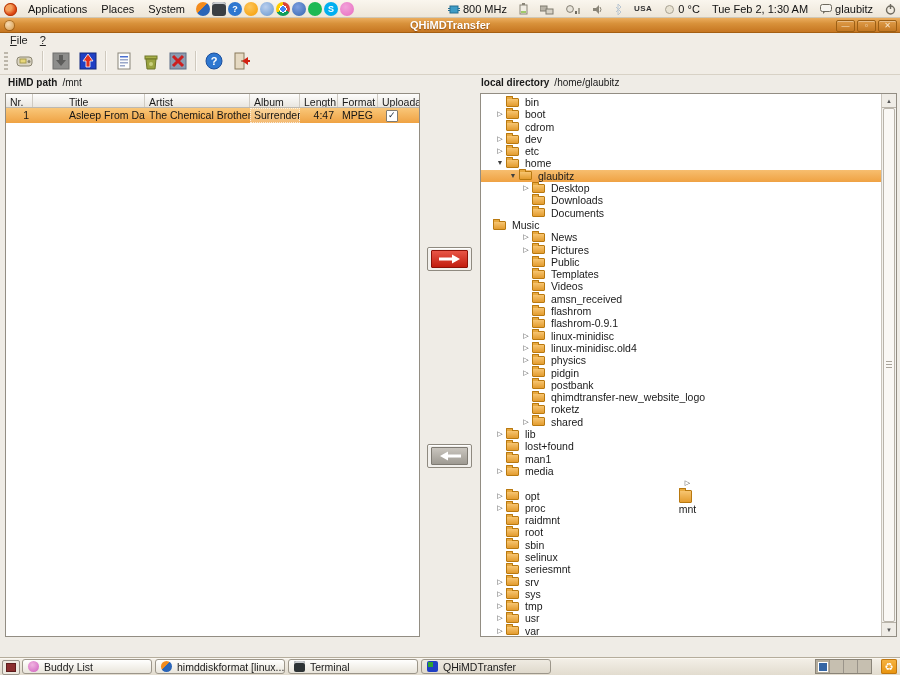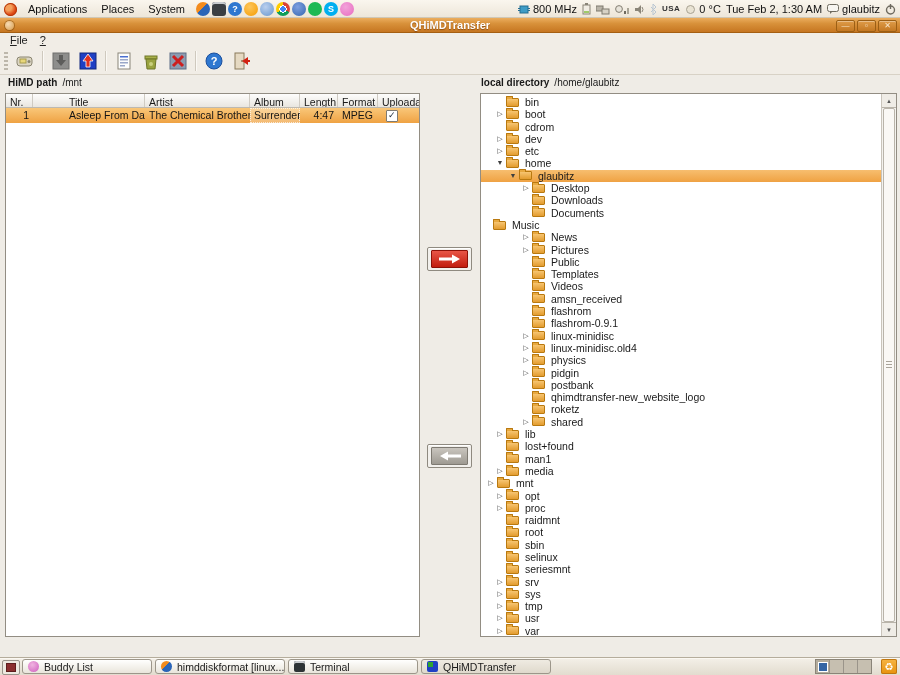--- a/index.html
+++ b/index.html
@@ -29,21 +29,21 @@
   .li-help::after{content:"?";}
   .li-cheese{background:radial-gradient(circle at 40% 35%,#FDC65C,#F59B00);}
   .li-epiphany{background:radial-gradient(circle at 40% 35%,#BBD0EE,#7FA7D8 70%,#4A6FA8);}
   .li-chrome{background:radial-gradient(circle at 50% 50%,#4285F4 0 28%,#fff 29% 36%,transparent 37%),
     conic-gradient(#DB4437 0 33%,#0F9D58 33% 66%,#FFCD00 66% 100%);}
   .li-evolution{background:radial-gradient(circle at 40% 35%,#7FA0E0,#3566B0);}
   .li-spotify{background:#1DB954;}
   .li-skype{background:#00AFF0;}
   .li-skype::after{content:"S";}
   .li-amsn{background:radial-gradient(circle at 40% 35%,#F2A3DA,#E86BC0);}
-  .panel-right{margin-left:auto;display:flex;align-items:center;gap:5px;padding-right:4px;height:18px;}
+  .panel-right{margin-left:auto;display:flex;align-items:center;gap:12px;padding-right:4px;height:18px;}
   .applet{display:flex;align-items:center;gap:3px;line-height:18px;color:#111;}
   .applet svg{display:block;}
   .kbd-layout{font-size:8px;font-weight:bold;color:#333;letter-spacing:.5px;}
   
   .titlebar{position:absolute;top:18px;left:0;width:900px;height:14px;
     background:linear-gradient(#EBAD5E,#D8913A 40%,#C67621);
     border-bottom:1px solid #A55F12;z-index:25;}
   .titlebar-title{position:absolute;left:0;right:0;top:0;text-align:center;
     font-weight:bold;font-size:11px;line-height:14px;color:#fff;
     text-shadow:0 1px 1px rgba(90,40,0,.55);}
@@ -511,21 +511,21 @@
       <div class="tree-row" style="padding-left: 13px;">
         <span class="expander"></span>
         <span class="folder"></span>
         <span class="tree-label">man1</span>
       </div>
       <div class="tree-row" style="padding-left: 13px;">
         <span class="expander">▷</span>
         <span class="folder"></span>
         <span class="tree-label">media</span>
       </div>
-      <div class="tree-row" style="padding-left: 4px;">
+      <div class="tree-row" style="padding-left: 13px; flex-direction: column;">
         <span class="expander">▷</span>
         <span class="folder"></span>
         <span class="tree-label">mnt</span>
       </div>
       <div class="tree-row" style="padding-left: 13px;">
         <span class="expander">▷</span>
         <span class="folder"></span>
         <span class="tree-label">opt</span>
       </div>
       <div class="tree-row" style="padding-left: 13px;">

